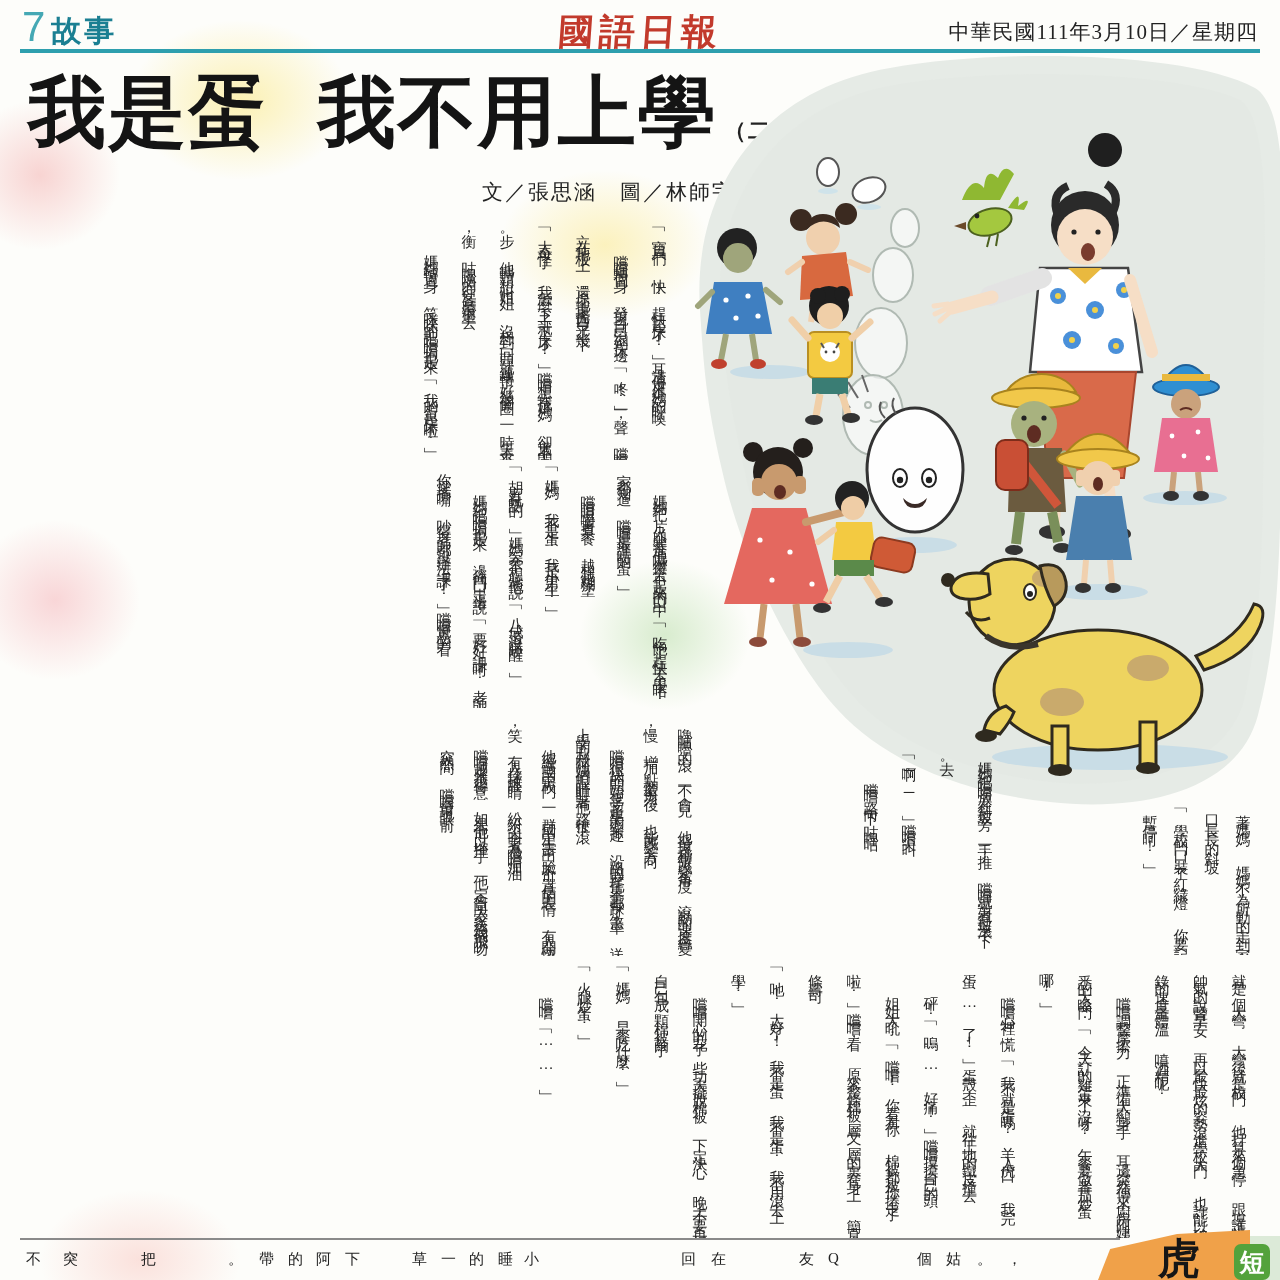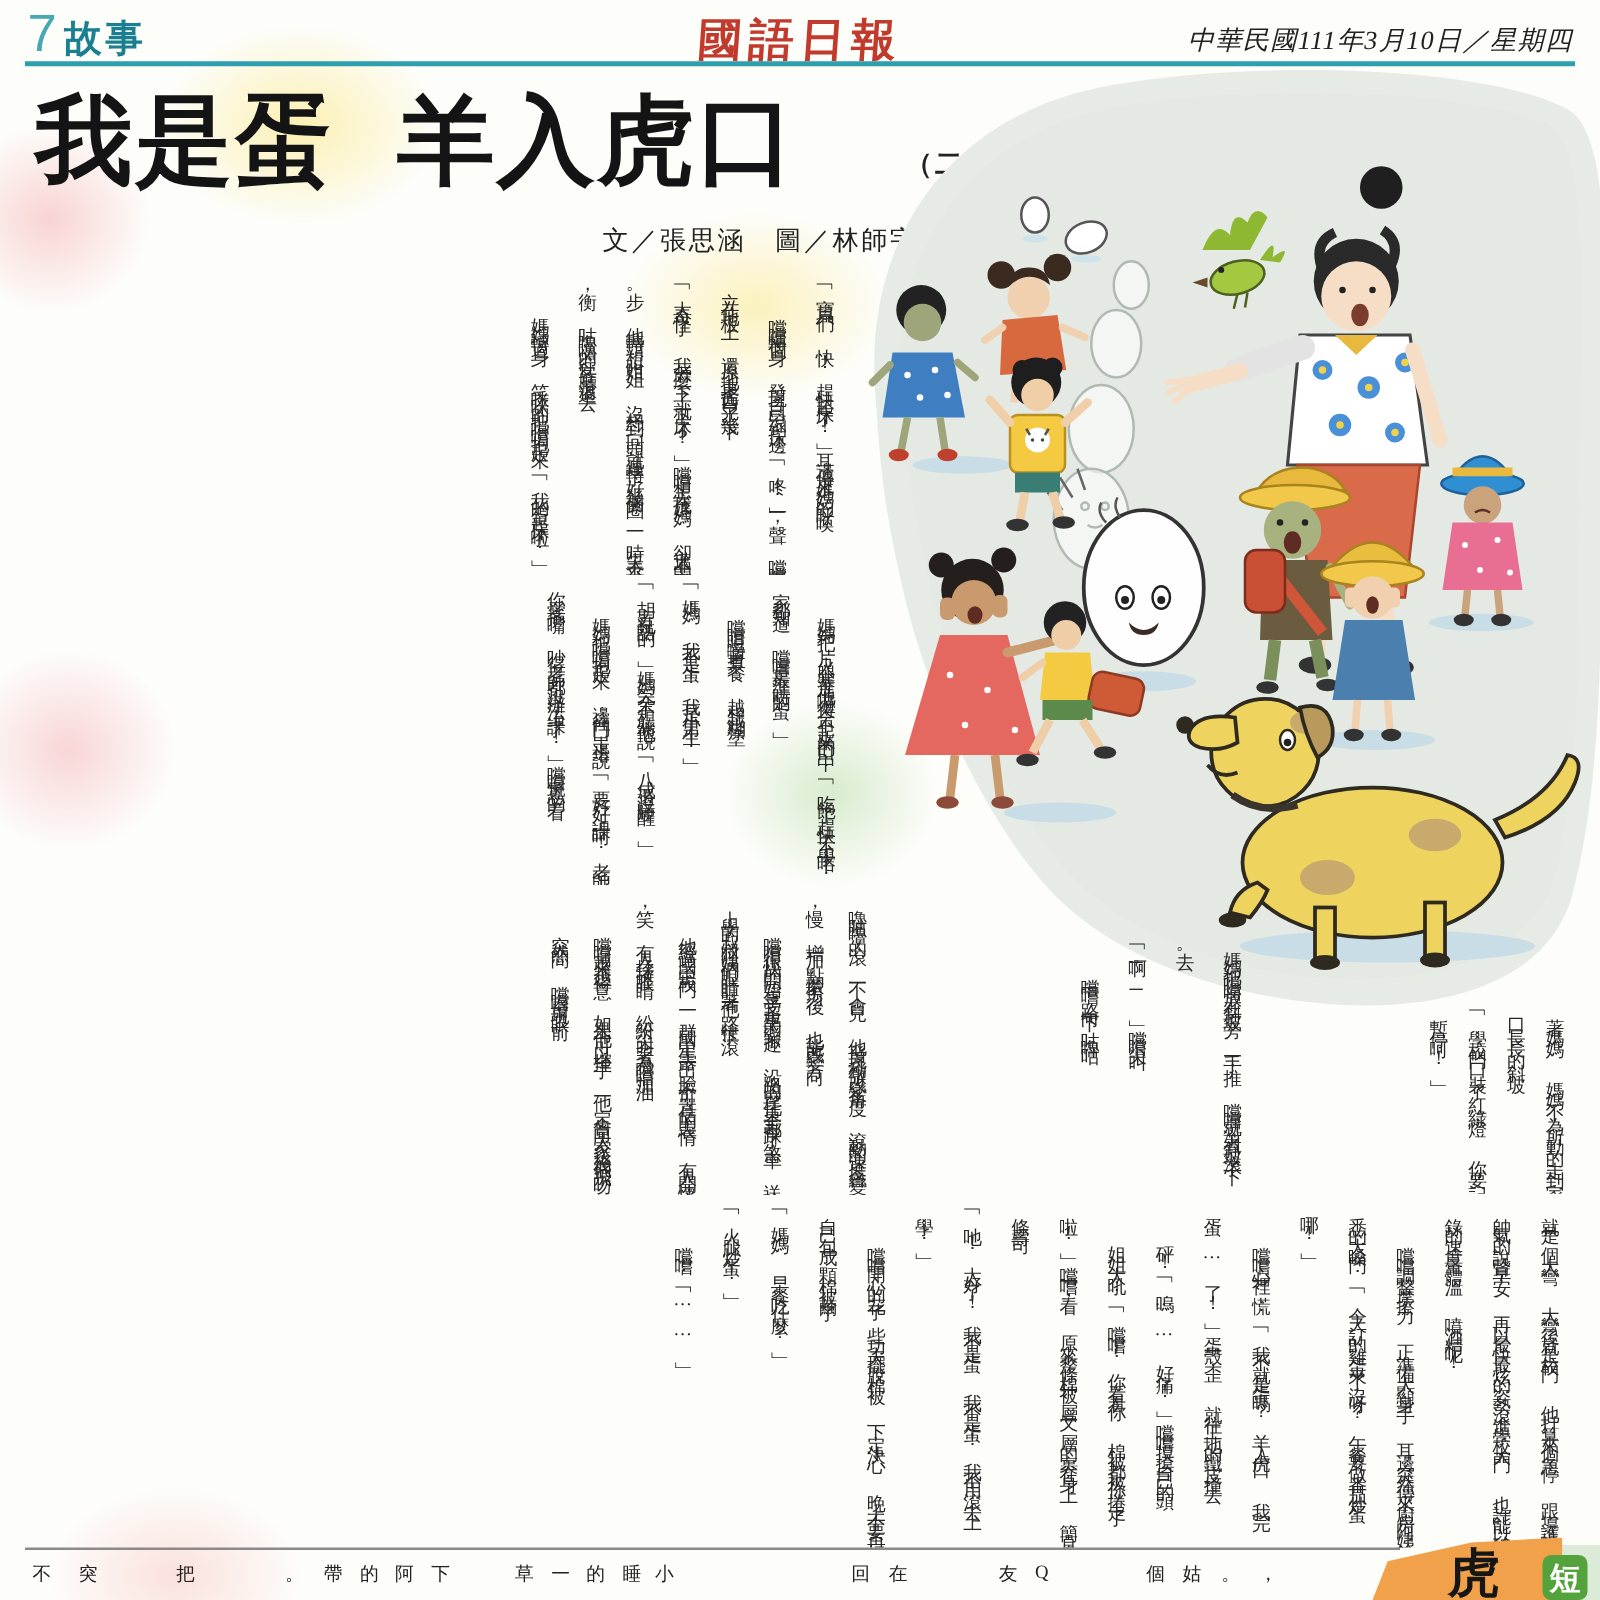--- a/index.html
+++ b/index.html
@@ -13,21 +13,21 @@
   .tint-p2{left:-30px;top:520px;width:170px;height:160px;background:radial-gradient(closest-side,rgba(240,140,150,.35),rgba(240,140,150,0));}
   .tint-g1{left:580px;top:560px;width:170px;height:150px;background:radial-gradient(closest-side,rgba(160,210,140,.4),rgba(160,210,140,0));}
   .tint-p3{left:40px;top:1190px;width:200px;height:140px;background:radial-gradient(closest-side,rgba(245,160,150,.3),rgba(245,160,150,0));}
 
   
   .section-head{position:absolute;left:22px;top:6px;display:flex;align-items:baseline;gap:6px;}
   .section-num{font-family:"Liberation Sans",sans-serif;font-size:42px;font-weight:400;color:#45a8b4;line-height:1;}
   .section-name{font-family:"Liberation Sans",sans-serif;font-size:30px;font-weight:700;color:#1b7f92;letter-spacing:3px;}
   .masthead{position:absolute;left:558px;top:8px;font-size:36px;font-weight:700;color:#c23a2c;
             letter-spacing:5px;transform:skewX(-4deg);font-family:"Liberation Serif",serif;}
-  .dateline{position:absolute;right:22px;top:18px;font-size:21px;color:#222;letter-spacing:1px;font-style:italic;}
+  .dateline{position:absolute;right:22px;top:18px;font-size:21px;color:#222;letter-spacing:1px;}
   .head-rule{position:absolute;left:20px;top:49px;width:1240px;height:4px;background:#2e9fae;}
 
   
   .big-title{position:absolute;left:28px;top:70px;font-family:"Liberation Sans",sans-serif;
              font-size:78px;font-weight:900;color:#141414;letter-spacing:2px;word-spacing:26px;line-height:1.1;}
   .title-part{position:absolute;left:724px;top:116px;font-size:22px;font-weight:700;color:#222;letter-spacing:2px;}
   .byline{position:absolute;left:482px;top:178px;font-size:21px;color:#222;letter-spacing:2px;}
 
   
   .vt{position:absolute;writing-mode:vertical-rl;text-orientation:upright;white-space:pre-line;
@@ -70,21 +70,21 @@
   <div class="tint tint-p3"></div>
 
   <div class="section-head">
     <span class="section-num">7</span>
     <span class="section-name">故事</span>
   </div>
   <div class="masthead">國語日報</div>
   <div class="dateline">中華民國111年3月10日／星期四</div>
   <div class="head-rule"></div>
 
-  <h1 class="big-title" style="margin:0;">我是蛋 羊入虎口</h1>
+  <h1 class="big-title" style="margin:0;">我是蛋 我不用上學</h1>
   <div class="title-part">（二之二）</div>
   <div class="byline">文／張思涵　圖／林師宇</div>
 
   <svg class="illo" viewBox="690 55 590 750">
 
     <path d="M700 310 C 692 190, 760 90, 890 68 C 1000 48, 1190 52, 1255 88
          C 1288 108, 1284 210, 1282 320 C 1280 470, 1286 610, 1258 715
          C 1238 792, 1140 812, 1050 802 C 965 793, 885 762, 838 710
          C 792 660, 742 560, 722 470 C 706 400, 704 370, 700 310 Z" fill="#e6ebe6"></path>
     <path d="M720 300 C 716 200, 775 105, 895 85 C 995 68, 1175 70, 1240 100

